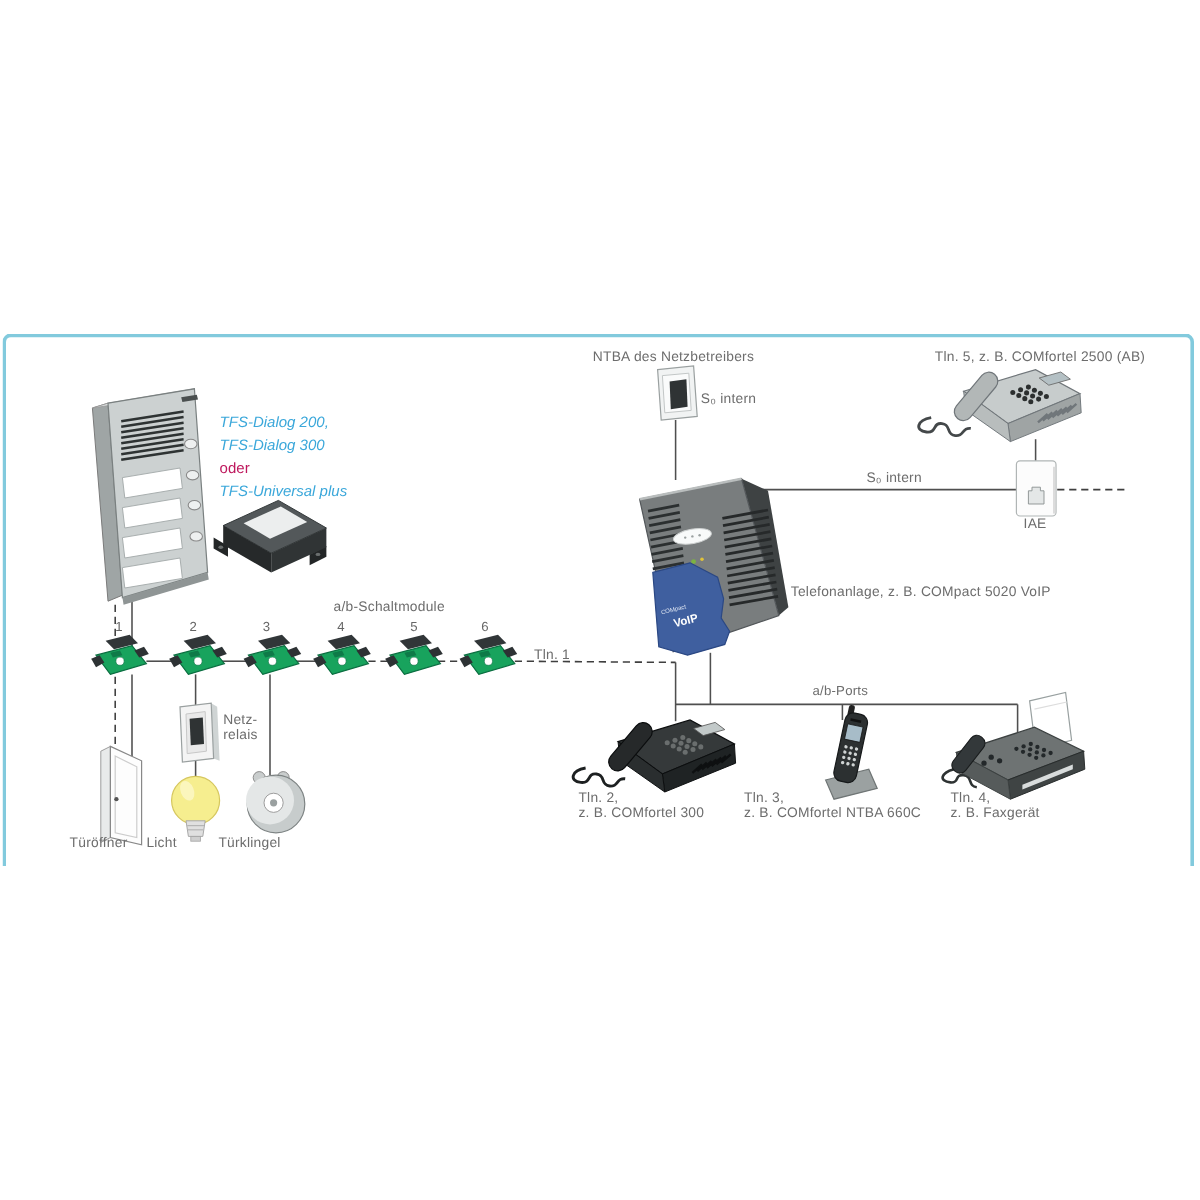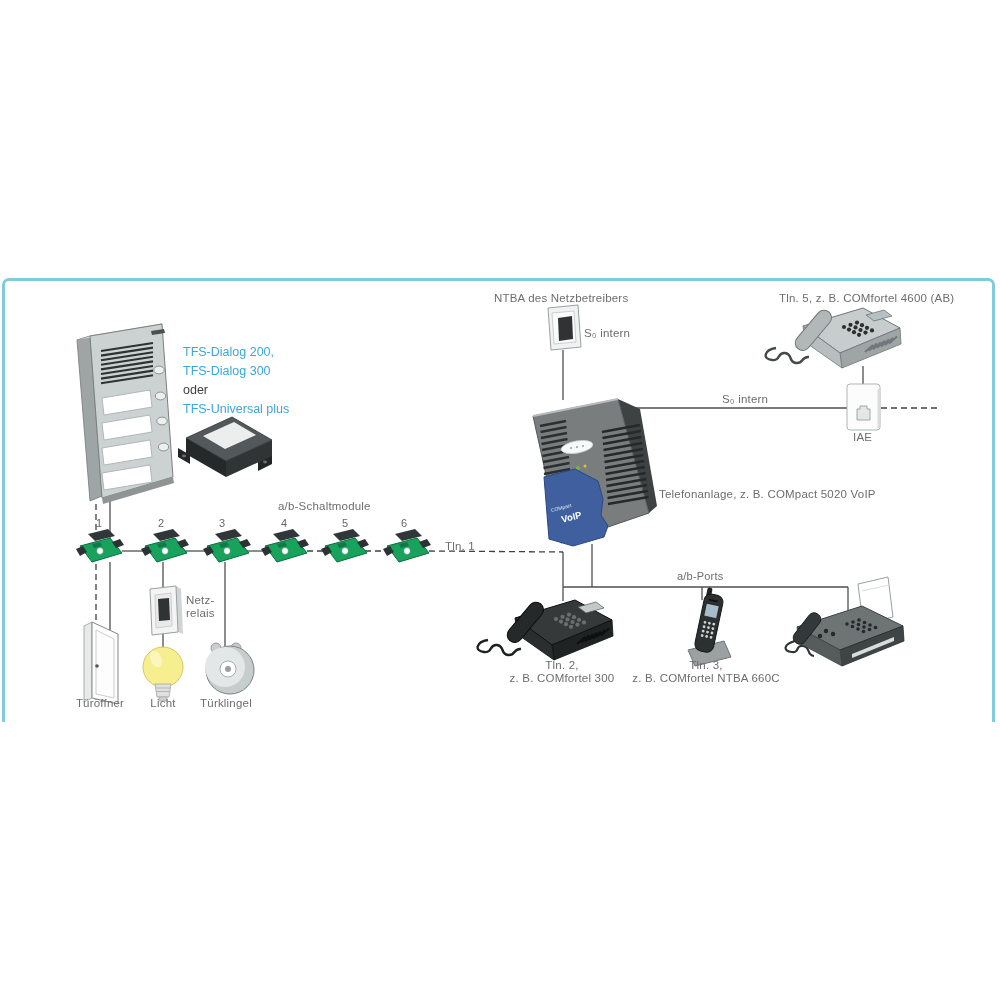--- a/index.html
+++ b/index.html
@@ -4,22 +4,22 @@
 <style>
   html,body{margin:0;padding:0;background:#ffffff;}
   #stage{position:relative;width:1000px;height:1000px;background:#ffffff;overflow:hidden;
          font-family:"Liberation Sans",sans-serif;}
   #frame{position:absolute;left:2px;top:278px;width:993px;height:444px;background:#ffffff;
          border-top:3px solid #82cadd;border-left:3px solid #82cadd;border-right:3px solid #82cadd;
          border-bottom:none;border-radius:7px 7px 0 0;box-sizing:border-box;}
   svg.layer{position:absolute;left:0;top:0;}
   .lbl{position:absolute;font-size:11.5px;line-height:1.12;color:#6d6d6d;letter-spacing:.2px;
        white-space:nowrap;}
-  .lbl.center{text-align:center;white-space:normal;}
-  .blue{color:#3aa7da;}
+  .lbl.center{white-space:normal;}
+  .blue{color:#3aa7da;font-style:italic;}
   .tfs{position:absolute;left:183px;top:343px;font-size:12.5px;line-height:19px;}
   .num{position:absolute;top:517px;width:16px;text-align:center;font-size:11px;color:#666;}
   .small{font-size:11px;}
 </style>
 </head>
 <body>
 
 <div id="stage">
   <div id="frame"></div>
 
@@ -349,21 +349,21 @@
       <polygon points="852,654 894,637 894,641 852,658" fill="#d8dcdc"></polygon>
       <g transform="rotate(38 806 629)">
         <rect x="800" y="610" width="13" height="36" rx="6" fill="#33383a" stroke="#1a1d1e" stroke-width="0.9"></rect>
       </g>
     </g>
   </svg>
 
   <div class="tfs">
     <div class="blue">TFS-Dialog 200,</div>
     <div class="blue">TFS-Dialog 300</div>
-    <div style="color:#404040">oder</div>
+    <div style="color:#be185d">oder</div>
     <div class="blue">TFS-Universal plus</div>
   </div>
 
   <div class="lbl" style="left:278px;top:500px">a/b-Schaltmodule</div>
 
   <div class="num" style="left:91px">1</div>
   <div class="num" style="left:153px">2</div>
   <div class="num" style="left:214px">3</div>
   <div class="num" style="left:276px">4</div>
   <div class="num" style="left:337px">5</div>
@@ -377,25 +377,29 @@
   </div>
 
   <div class="lbl center" style="left:58px;top:697px;width:84px">Türöffner</div>
   <div class="lbl center" style="left:122px;top:697px;width:82px">Licht</div>
   <div class="lbl center" style="left:182px;top:697px;width:88px">Türklingel</div>
 
   <div class="lbl" style="left:494px;top:292px">NTBA des Netzbetreibers</div>
   <div class="lbl" style="left:584px;top:327px">S₀ intern</div>
   <div class="lbl" style="left:722px;top:393px">S₀ intern</div>
   <div class="lbl" style="left:659px;top:488px">Telefonanlage, z. B. COMpact 5020 VoIP</div>
-  <div class="lbl" style="left:779px;top:292px">Tln. 5, z. B. COMfortel 4600 (AB)</div>
+  <div class="lbl" style="left:779px;top:292px">Tln. 5, z. B. COMfortel 2500 (AB)</div>
   <div class="lbl" style="left:853px;top:431px">IAE</div>
   <div class="lbl small" style="left:677px;top:570px">a/b-Ports</div>
 
   <div class="lbl center" style="left:482px;top:659px;width:160px">
     <div>Tln. 2,</div>
     <div>z. B. COMfortel 300</div>
   </div>
   <div class="lbl center" style="left:620px;top:659px;width:172px">
     <div>Tln. 3,</div>
     <div>z. B. COMfortel NTBA 660C</div>
   </div>
+  <div class="lbl center" style="left:792px;top:659px;width:160px">
+    <div>Tln. 4,</div>
+    <div>z. B. Faxgerät</div>
+  </div>
 </div>
 
 </body></html>

